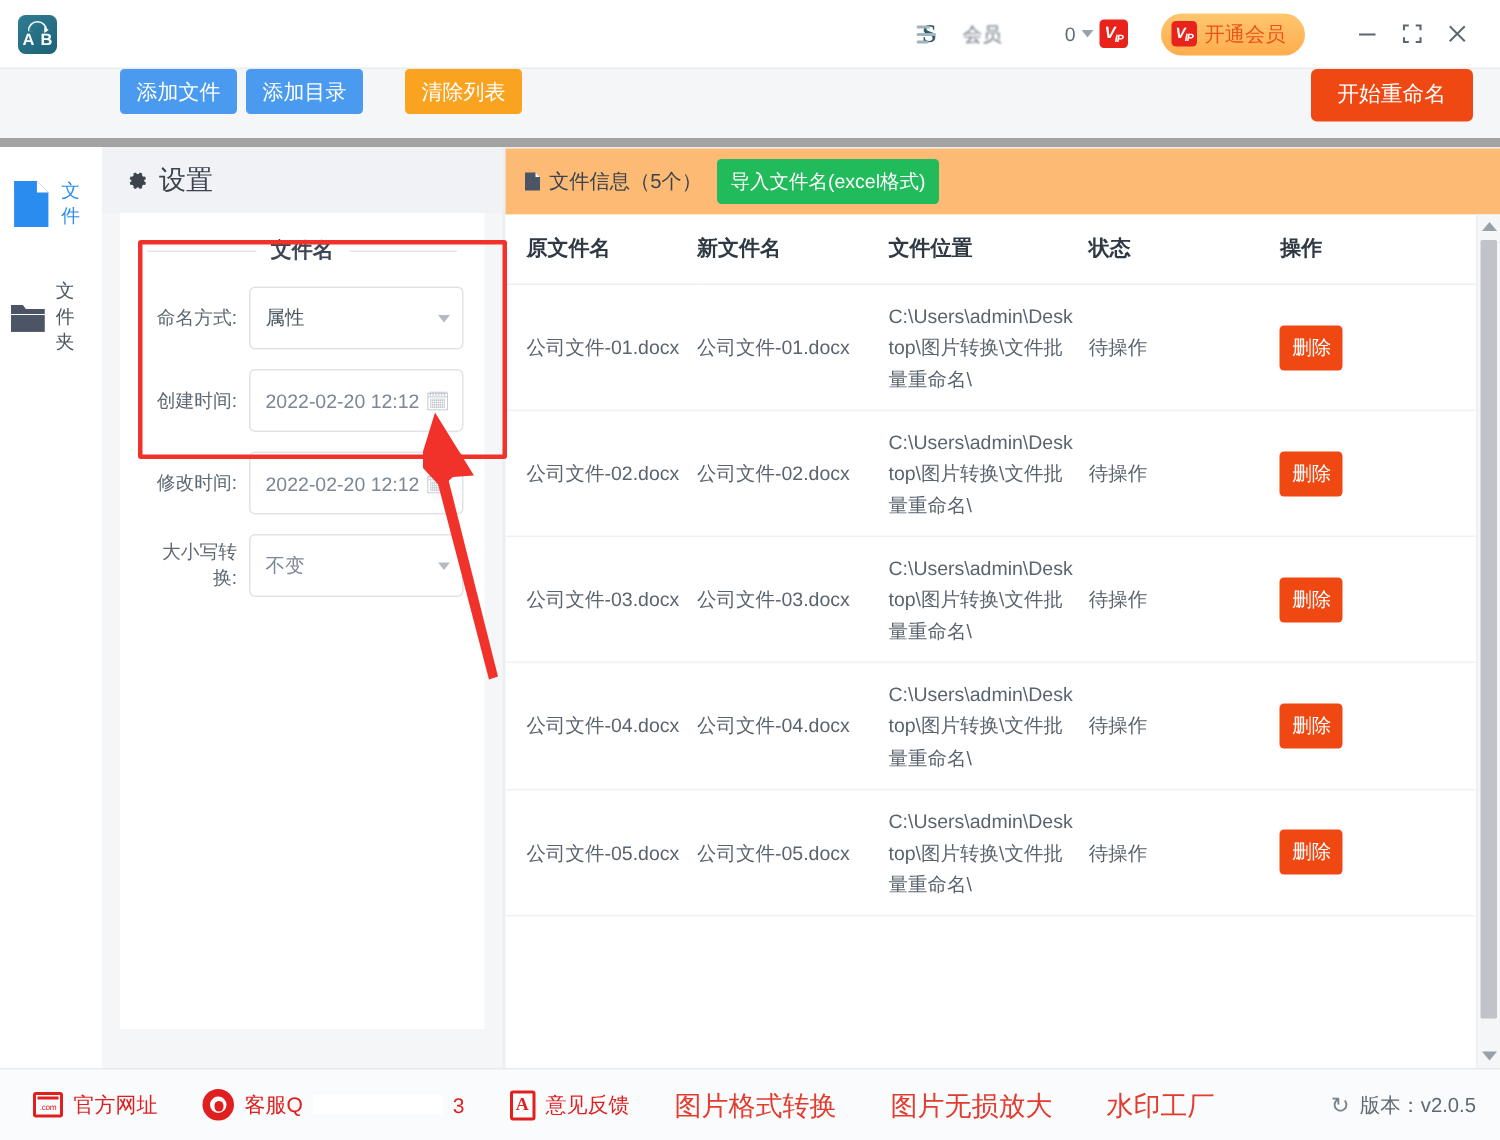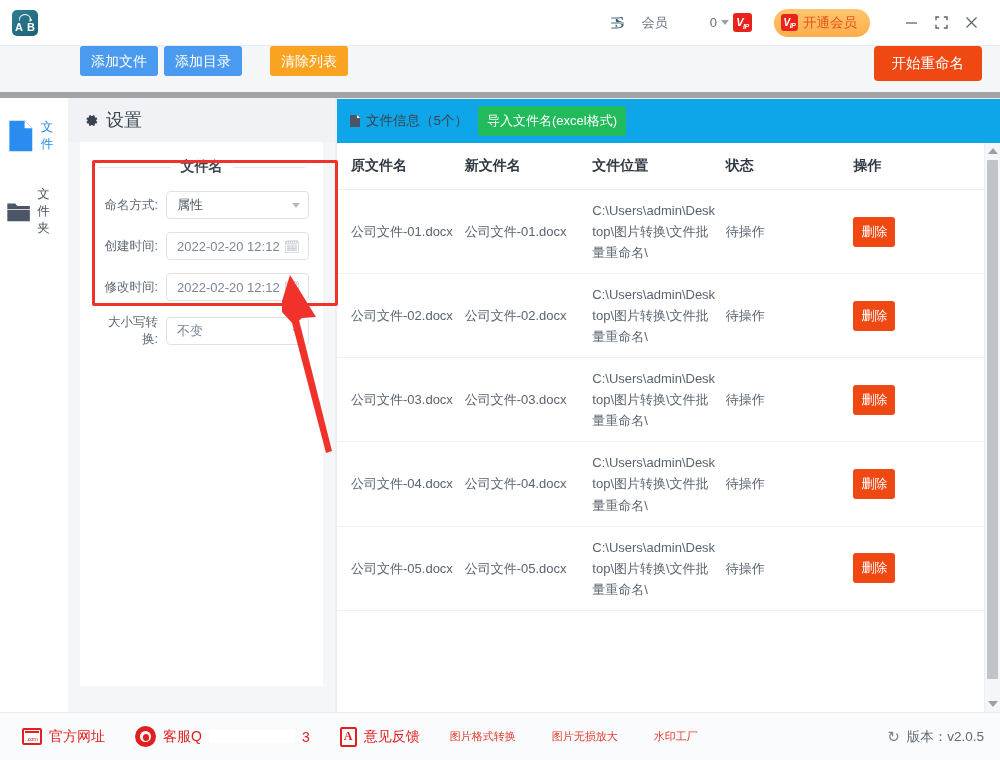--- a/index.html
+++ b/index.html
@@ -166,21 +166,21 @@
 
   .form-row {
     display: flex; align-items: center;
     padding: 0 14px; margin-bottom: 13px;
   }
   .form-label {
     width: 72px; flex: 0 0 72px; text-align: right;
     font-size: 12.5px; color: #5d6873; padding-right: 8px;
   }
   .field {
-    flex: 1 1 auto; height: 28px;
+    flex: 1 1 auto; height: 42px;
     border: 1px solid #dfe3e8; border-radius: 4px;
     background: #fff; display: flex; align-items: center;
     padding: 0 8px 0 10px; cursor: pointer;
   }
   .field-val { flex: 1 1 auto; font-size: 13px; color: #4a5561; }
   .field-val.muted { color: #7c8795; }
   .caret {
     width: 0; height: 0; border-left: 4.5px solid transparent;
     border-right: 4.5px solid transparent; border-top: 5px solid #b3bac2;
   }
@@ -195,21 +195,21 @@
   }
   .anno-arrow { position: absolute; left: 270px; top: 265px; z-index: 31; pointer-events:none; }
 
   
   .filelist {
     flex: 1 1 auto; display: flex; flex-direction: column;
     background: #ffffff; min-width: 0;
     border: 1px solid #eceff2; border-right: none; border-bottom: none;
   }
   .fl-head {
-    height: 44px; flex: 0 0 44px; background: #0ea5e9;
+    height: 44px; flex: 0 0 44px; background: #fdba74;
     display: flex; align-items: center; gap: 10px; padding-left: 12px;
   }
   .fl-head-title { font-size: 13.5px; color: #3b444e; display:flex; align-items:center; gap:5px;}
   .btn-green {
     background: #22bb5b; color:#fff; border:none; border-radius:3px;
     font-size: 13px; padding: 6px 9px; cursor: pointer; font-family: inherit;
   }
   .table-wrap { flex: 1 1 auto; display: flex; min-height: 0; }
   .table-scroll { flex: 1 1 auto; overflow: hidden; min-width: 0; }
   table { width: 100%; border-collapse: collapse; table-layout: fixed; }
@@ -251,21 +251,21 @@
 
   
   .footer {
     height: 48px; flex: 0 0 48px;
     background: #fafbfc; border-top: 1px solid #e7eaee;
     display: flex; align-items: center; padding: 0 16px 0 22px;
     gap: 0;
   }
   .f-item { display:flex; align-items:center; gap:7px; color:#e02020; font-size:14px; cursor:pointer; }
   .f-gap-30 { margin-right: 30px; }
-  .f-link { color:#e33b2e; font-size:11px; cursor:pointer; margin-right: 36px; }
+  .f-link { color:#e33b2e; font-size:18px; cursor:pointer; margin-right: 36px; }
   .f-spacer { flex: 1 1 auto; }
   .f-ver { display:flex; align-items:center; gap:7px; color:#5f6972; font-size:13.5px; }
 
   .ico-web {
     width:20px;height:17px;border:2px solid #e02020;border-radius:2px;position:relative;
     display:flex;align-items:flex-end;justify-content:center;
   }
   .ico-web:before{content:"";position:absolute;top:1px;left:1px;right:1px;height:1.5px;background:#e02020;}
   .ico-web span{font-size:5.5px;color:#e02020;line-height:8px;letter-spacing:-.2px;}
   .ico-qq { width:21px;height:21px;border-radius:50%;background:#e02020;position:relative; }

